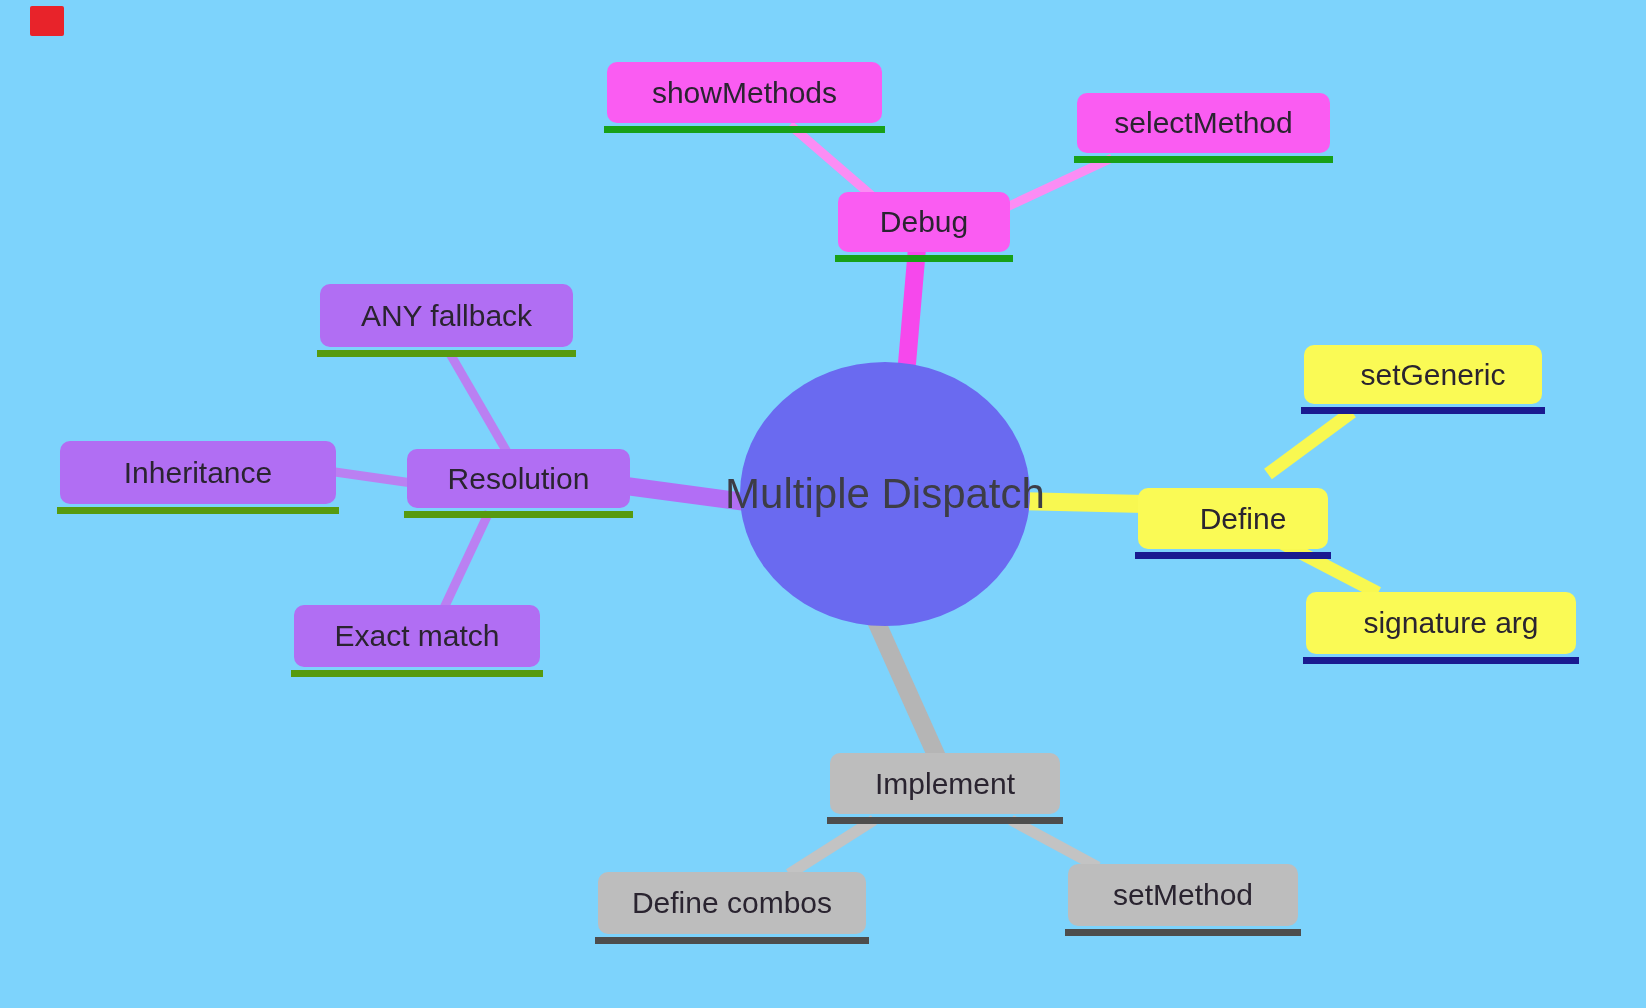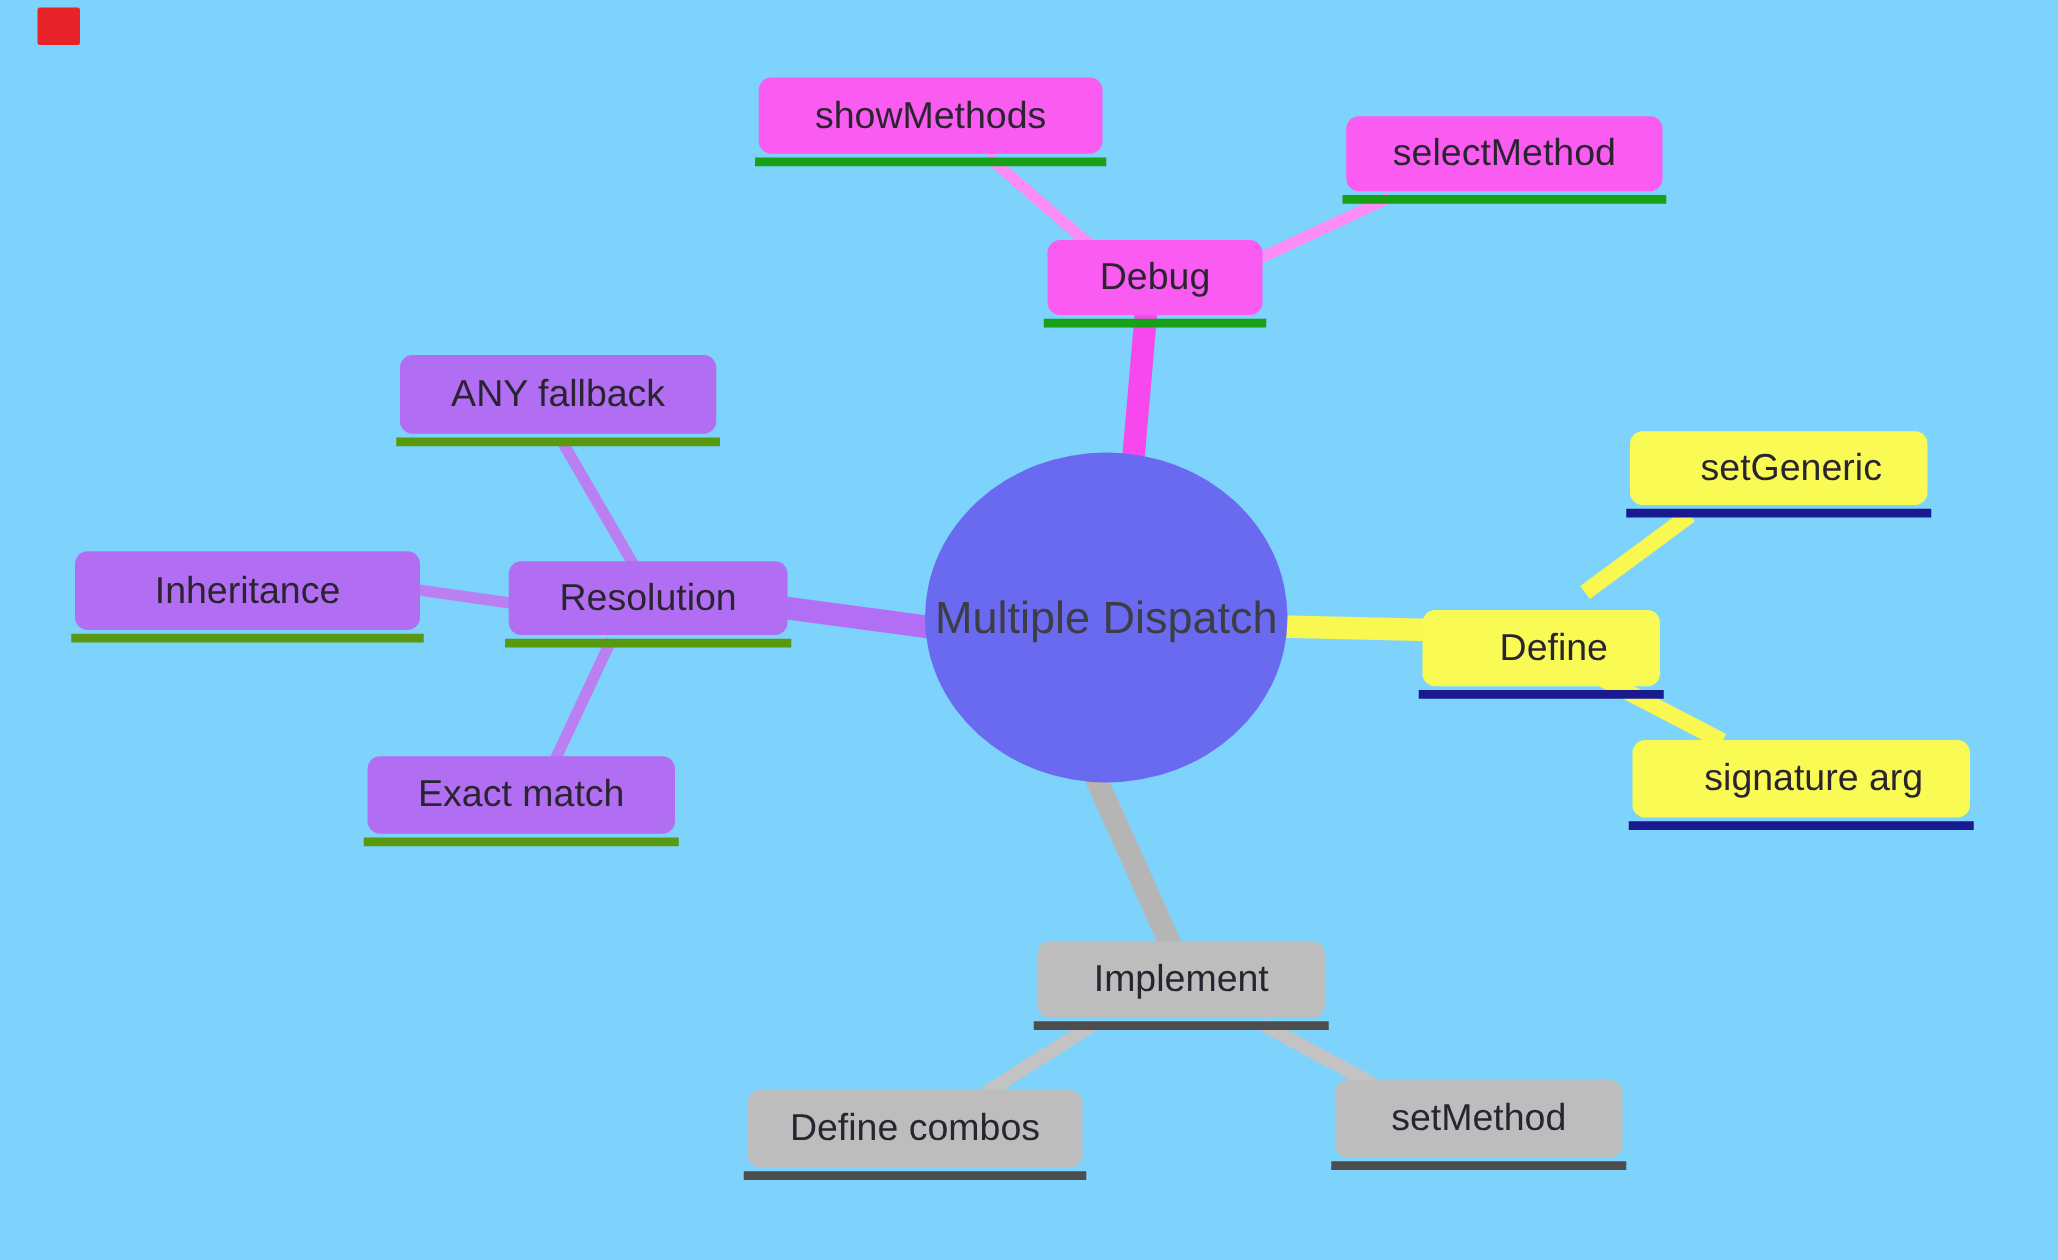--- a/index.html
+++ b/index.html
@@ -62,21 +62,21 @@
   #node-center {
     position: absolute;
     z-index: 3;
     left: 740px; top: 362px;
     width: 290px; height: 264px;
     border-radius: 50%;
     background: #6a6af0;
     display: flex;
     align-items: center;
     justify-content: center;
-    font-size: 36px;
+    font-size: 42px;
     color: #3d3d46;
     white-space: nowrap;
   }
 
   #red-marker {
     position: absolute;
     z-index: 4;
     left: 30px; top: 6px;
     width: 34px; height: 30px;
     background: #e8232a;

